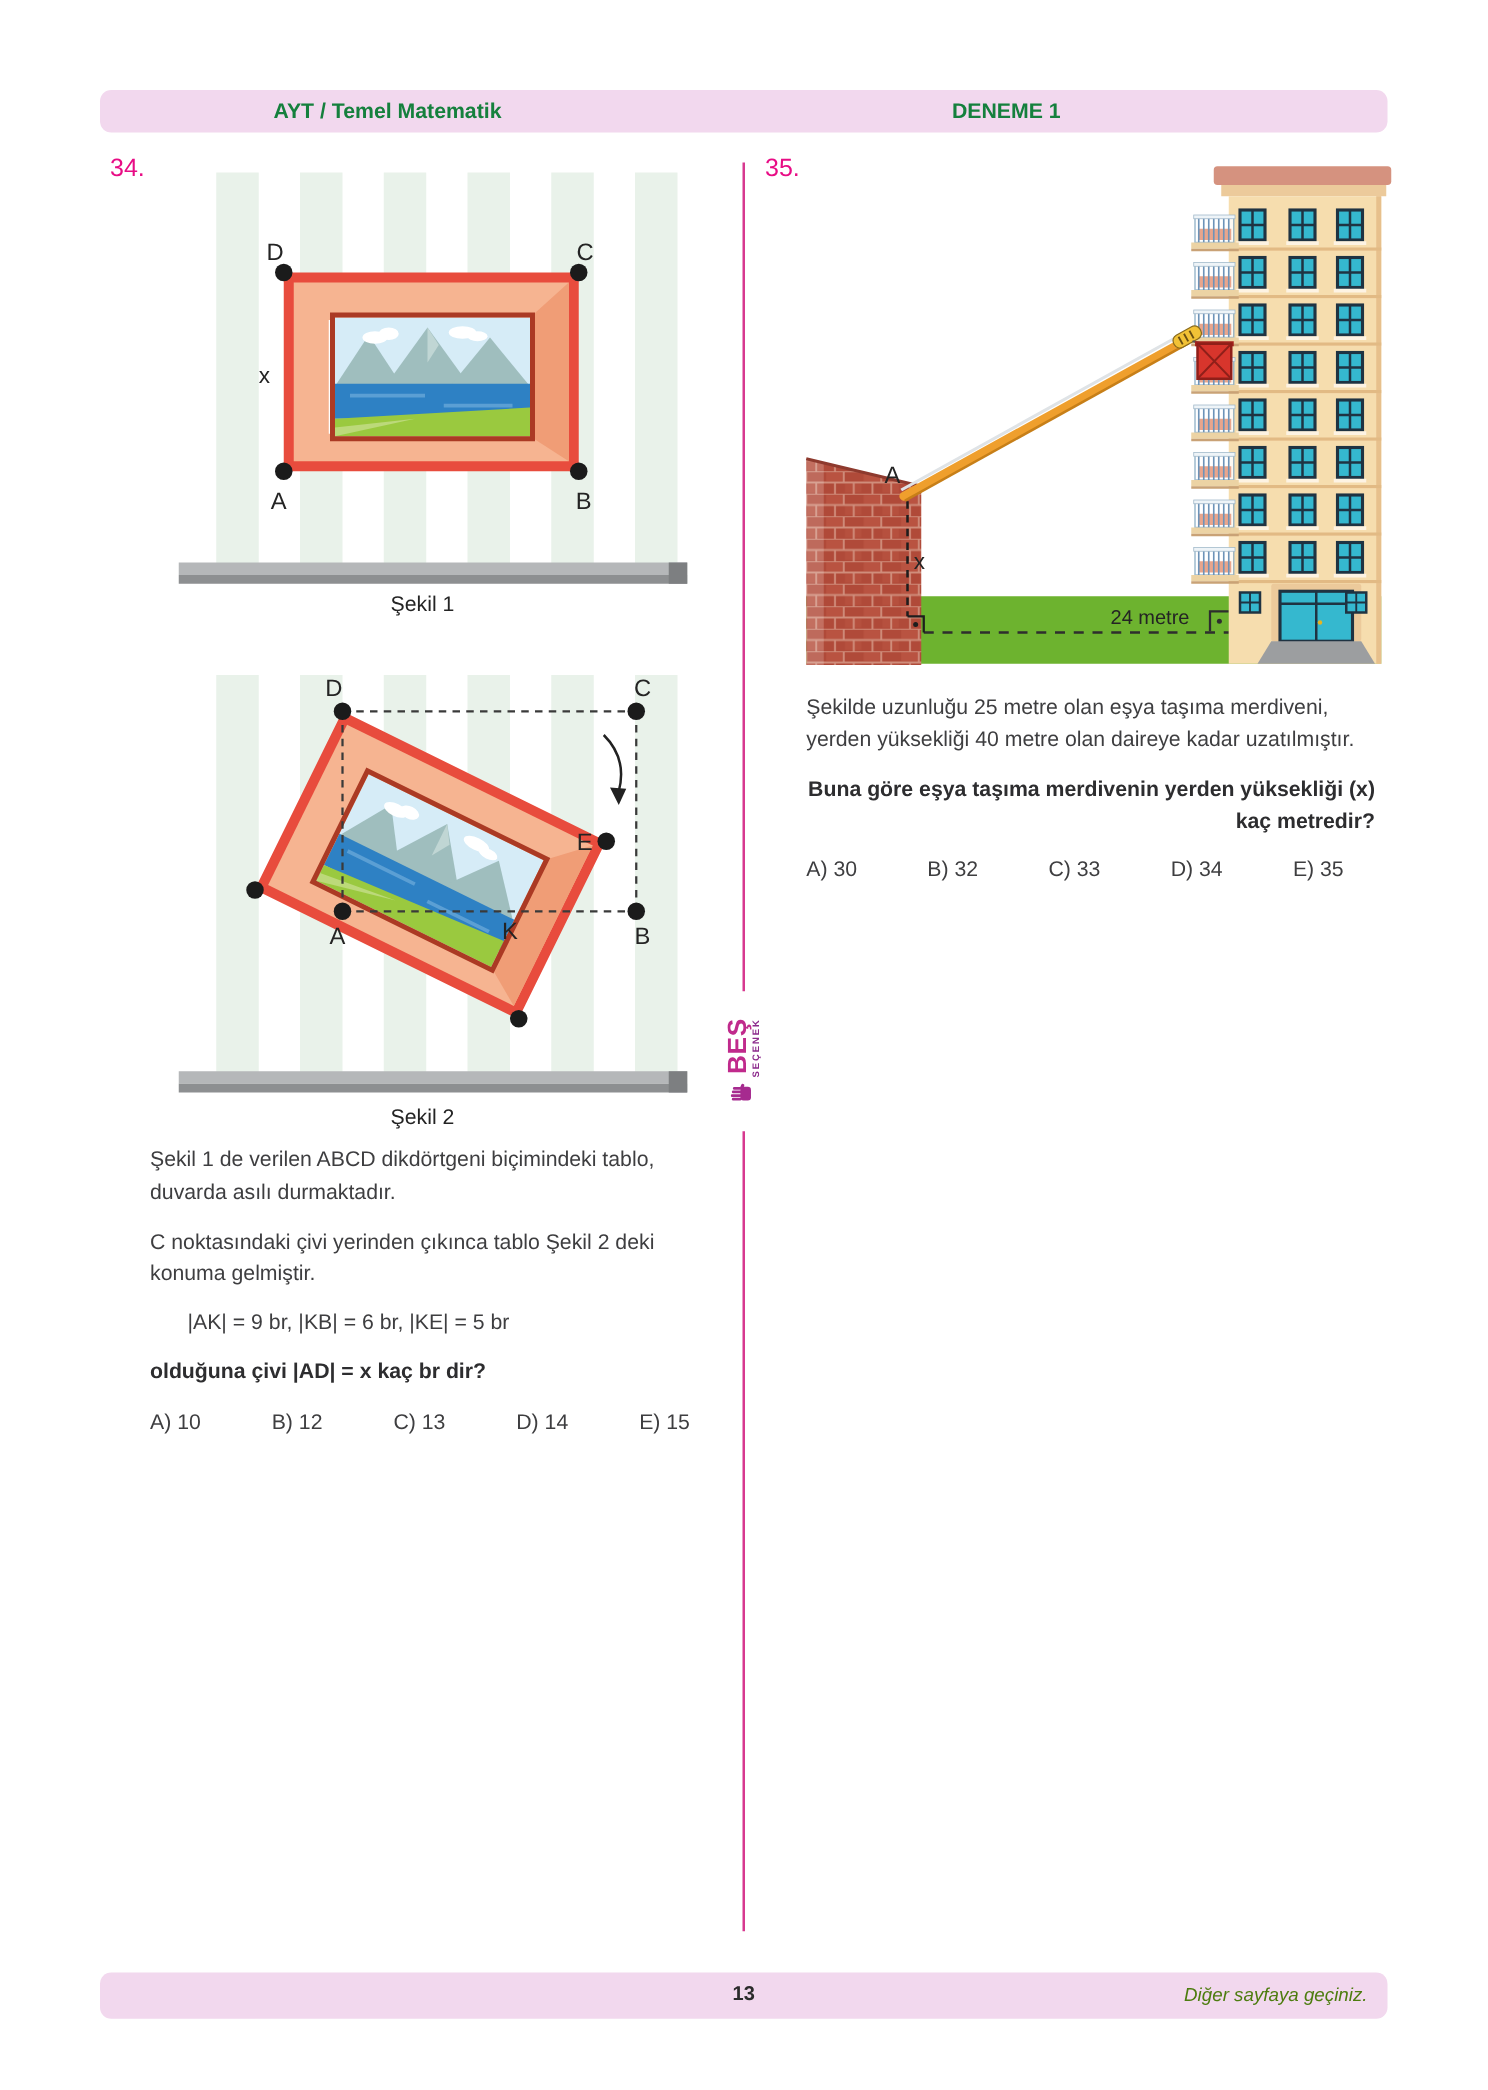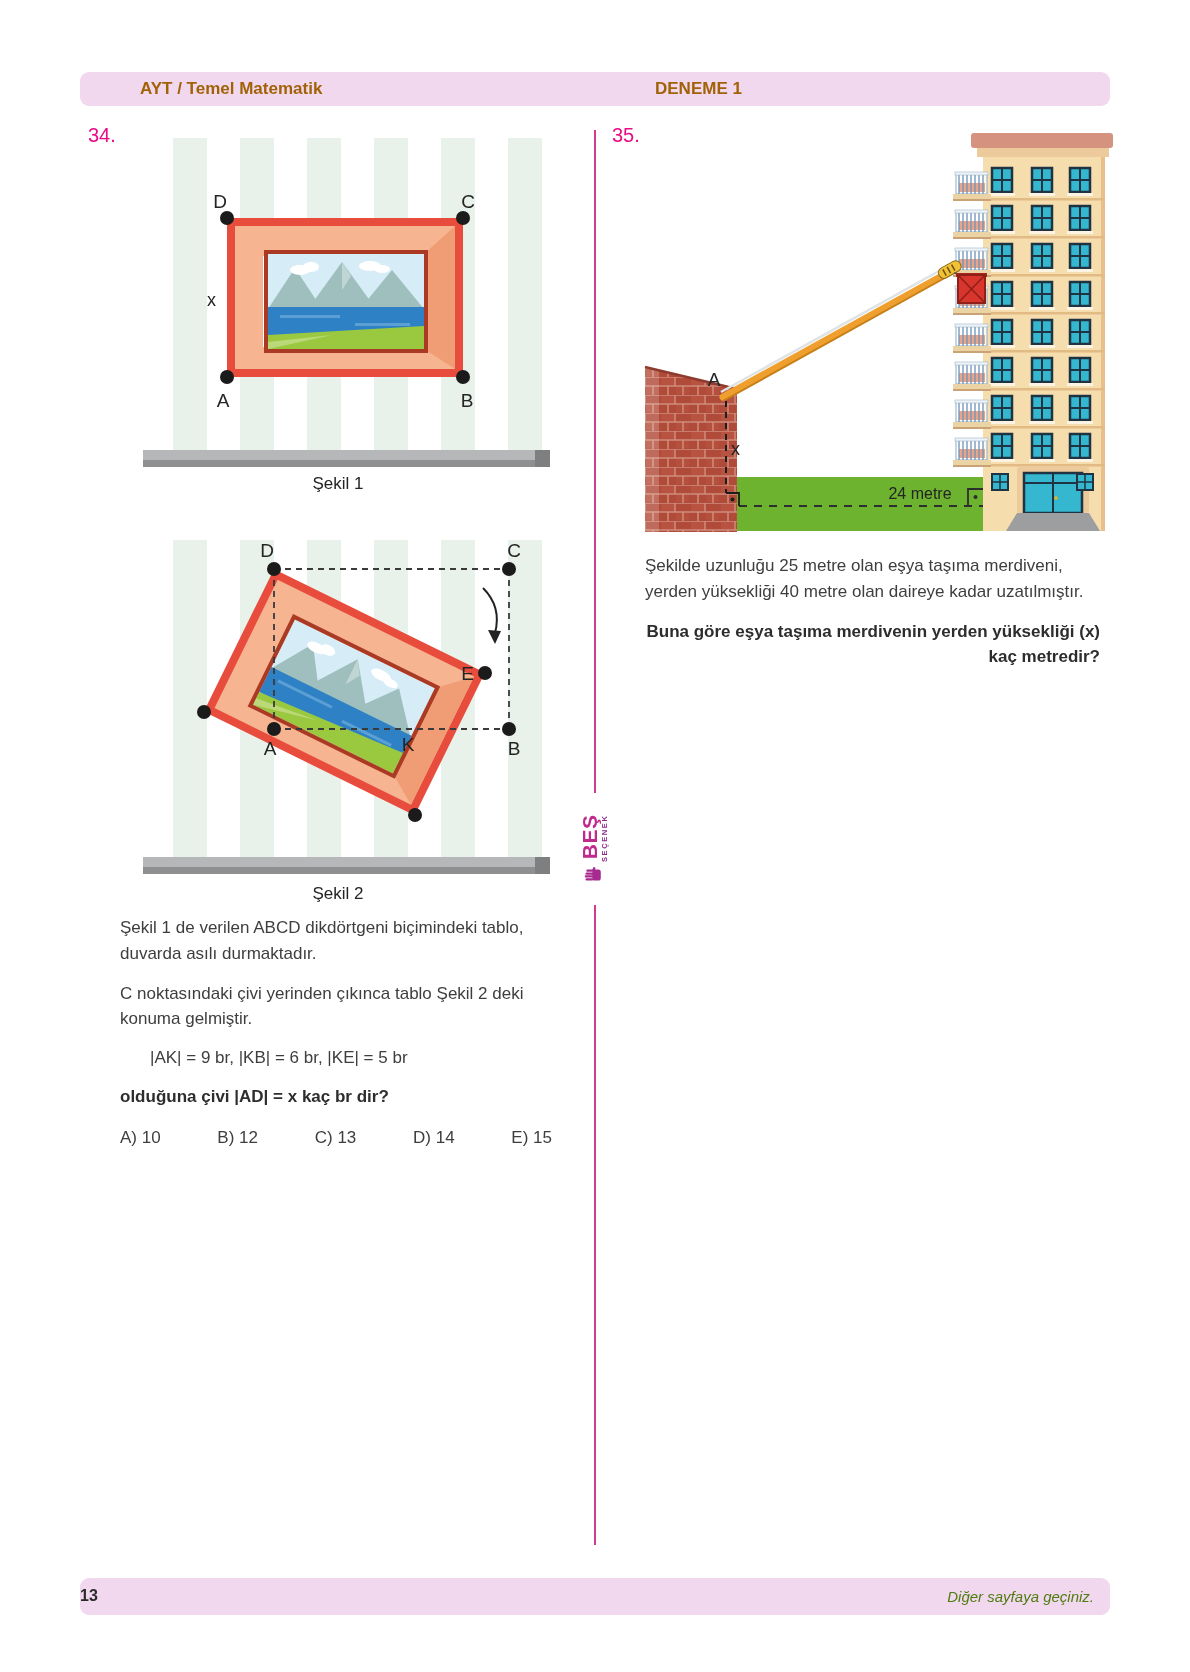--- a/index.html
+++ b/index.html
@@ -1,39 +1,39 @@
 <!DOCTYPE html>
 <html><head>
 <meta charset="utf-8">
 <style>
   html,body{margin:0;padding:0;background:#ffffff;}
   body{width:1190px;height:1672px;position:relative;font-family:"Liberation Sans",sans-serif;color:#3e3e40;}
   .abs{position:absolute;}
   .band{background:#f2d8ee;border-radius:9px;}
   .header-bar{left:80px;top:72px;width:1030px;height:34px;}
-  .header-bar span{position:absolute;top:7px;font-size:17px;font-weight:bold;color:#a16207;text-align:left;}
+  .header-bar span{position:absolute;top:7px;font-size:17px;font-weight:bold;color:#15803d;text-align:center;}
   .hdr-left{left:60px;width:340px;}
   .hdr-right{left:575px;width:300px;}
   .divider{left:594px;top:130px;width:2px;height:1415px;background:#d7398f;}
   .qnum{font-size:20px;font-weight:normal;color:#e80c85;}
   .textcol p{margin:0;font-size:17px;line-height:1.52;}
   .p-gap{margin-top:14px !important;}
   .given{margin-top:13px !important;padding-left:30px;}
   .qbold{margin-top:13px !important;font-weight:bold;color:#2d2d2f;}
   .options{display:flex;justify-content:space-between;font-size:17px;color:#3e3e40;}
   .opt34{width:432px;margin-top:18px;text-align:center;}
   .opt35{width:430px;margin-top:16px;}
   svg text{font-family:"Liberation Sans",sans-serif;fill:#242424;}
   .logo-box{left:563px;top:793px;width:62px;height:112px;background:#ffffff;display:flex;align-items:center;justify-content:center;z-index:5;}
   .logo-rot{transform:rotate(-90deg);display:flex;align-items:center;gap:4px;white-space:nowrap;}
   .logo-txt{display:flex;flex-direction:column;align-items:flex-end;line-height:1;}
   .logo-big{font-size:21px;font-weight:800;color:#c02a8c;letter-spacing:.5px;}
   .logo-small{font-size:7.5px;font-weight:bold;letter-spacing:1.6px;color:#8c2a8c;margin-top:1px;}
   .footer-bar{left:80px;top:1578px;width:1030px;height:37px;}
-  .footer-page{position:absolute;left:0;right:0;top:9px;text-align:left;font-size:16px;font-weight:bold;color:#2b2b2b;}
+  .footer-page{position:absolute;left:0;right:0;top:9px;text-align:center;font-size:16px;font-weight:bold;color:#2b2b2b;}
   .footer-note{position:absolute;right:16px;top:10px;font-size:15px;font-style:italic;color:#4d7c0f;}
 </style>
 </head>
 <body>
 
 <div>
 
   <div class="abs band header-bar">
     <span class="hdr-left">AYT / Temel Matematik</span>
     <span class="hdr-right">DENEME 1</span>
@@ -299,20 +299,27 @@
       <rect x="356" y="148" width="31" height="4" fill="#a8241e"></rect>
       <rect x="358" y="150" width="27" height="28" fill="#d8352c" stroke="#8f1f19" stroke-width="2"></rect>
       <path d="M358 150 L385 178 M385 150 L358 178" stroke="#8f1f19" stroke-width="1.5"></path>
     </g>
     <text x="114" y="261" font-size="19" text-anchor="middle">A</text>
   </svg>
 
   <div class="abs textcol" style="left:645px;top:553px;width:455px;">
     <p>Şekilde uzunluğu 25 metre olan eşya taşıma merdiveni, yerden yüksekliği 40 metre olan daireye kadar uzatılmıştır.</p>
     <p class="qbold" style="margin-top:14px !important;text-align:right;">Buna göre eşya taşıma merdivenin yerden yüksekliği (x) kaç metredir?</p>
+    <div class="options opt35">
+      <span>A) 30</span>
+      <span>B) 32</span>
+      <span>C) 33</span>
+      <span>D) 34</span>
+      <span>E) 35</span>
+    </div>
   </div>
 
   <div class="abs logo-box">
     <div class="logo-rot">
       <svg viewBox="0 0 20 22" width="17" height="19">
         <g fill="#a62a8f">
           <rect x="3" y="9" width="13" height="10" rx="3"></rect>
           <rect x="3" y="1" width="2.6" height="9" rx="1.2"></rect>
           <rect x="6.4" y="0" width="2.6" height="10" rx="1.2"></rect>
           <rect x="9.8" y="1" width="2.6" height="9" rx="1.2"></rect>

